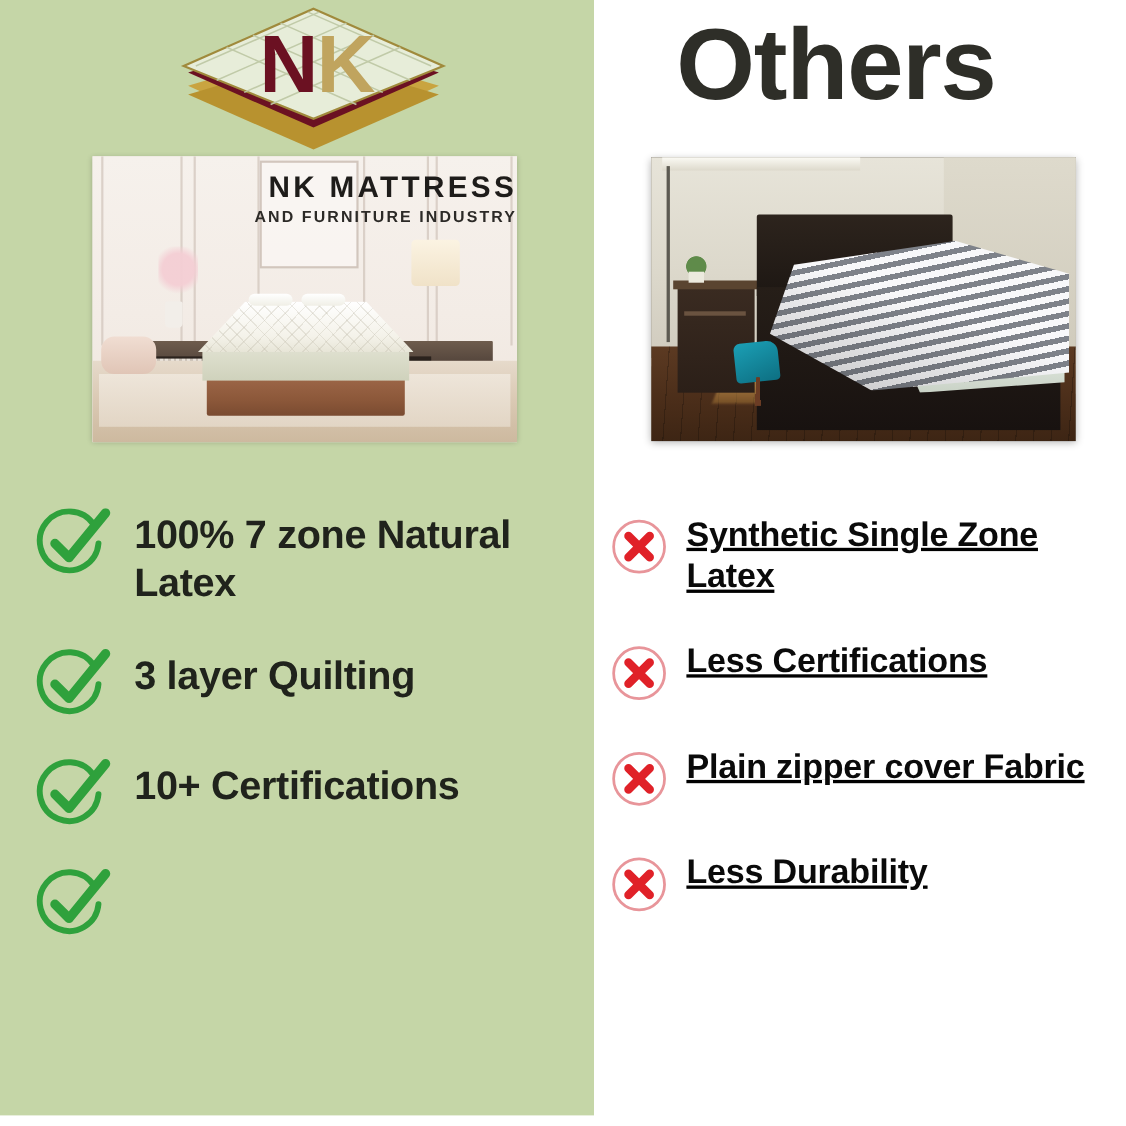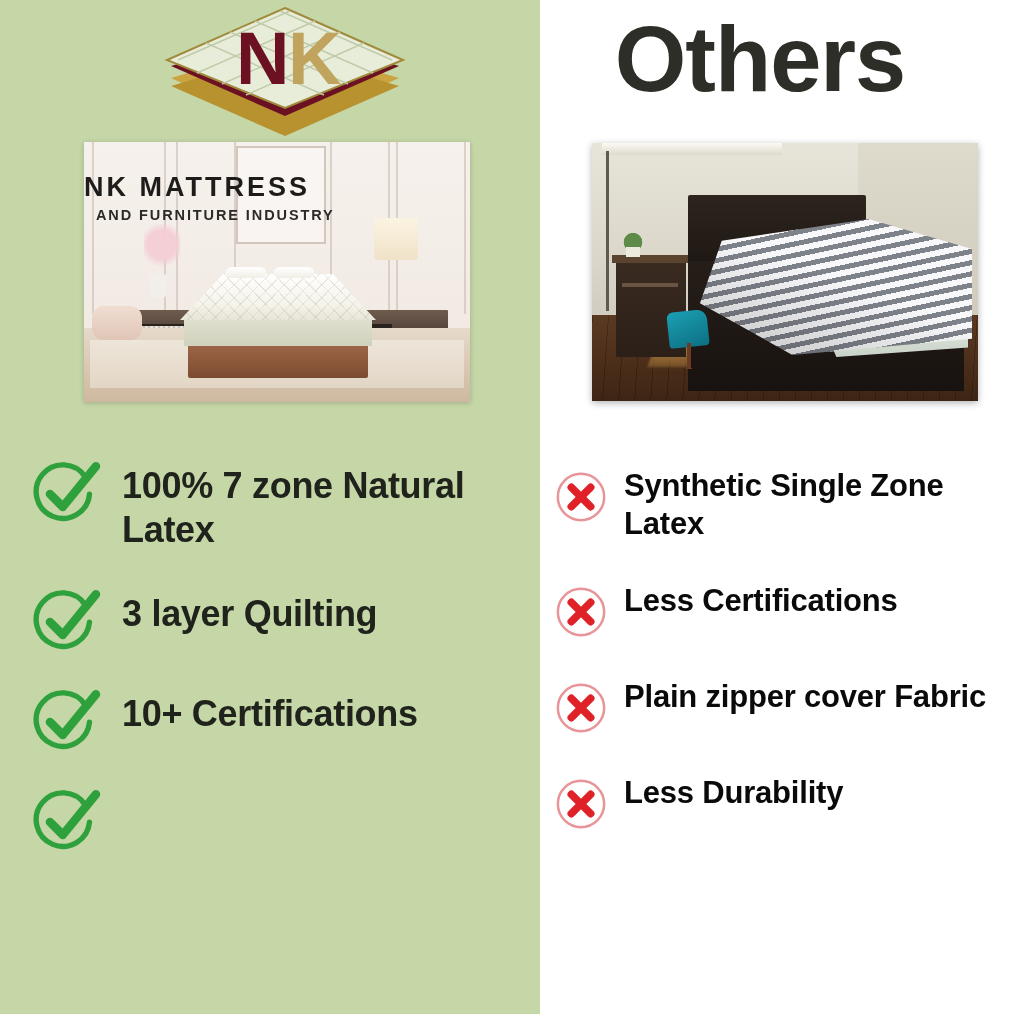--- a/index.html
+++ b/index.html
@@ -186,23 +186,22 @@
   }
   .pillow.l { left: 142px; }
   .pillow.r { left: 190px; }
 
   
   .brand-overlay {
     position: absolute;
     left: 0;
     top: 14px;
     width: 100%;
-    text-align: left;
+    text-align: right;
     pointer-events: none;
-    margin-top: 17px;
   }
   .brand-title {
     font-size: 27px;
     font-weight: 700;
     letter-spacing: 3.0px;
     color: #1e1c1a;
     line-height: 1.08;
   }
   .brand-sub {
     margin-top: 5px;
@@ -368,21 +367,21 @@
   .list-left .row { margin-bottom: 14px; }
   .list-left .row .icon { width: 72px; height: 62px; margin-top: 2px; }
   .list-left .row .label {
     font-size: 36px;
     line-height: 1.22;
     letter-spacing: -0.3px;
     margin-left: 20px;
     padding-top: 4px;
   }
 
-  .list-right .row { margin-bottom: 16px; }
+  .list-right .row { margin-bottom: 16px; text-decoration: underline; }
   .list-right .row .icon { width: 54px; height: 54px; margin-top: 6px; }
   .list-right .row .label {
     font-size: 31px;
     line-height: 1.23;
     letter-spacing: -0.2px;
     margin-left: 16px;
     color: #0a0a0a;
     padding-top: 3px;
   }
 </style>

